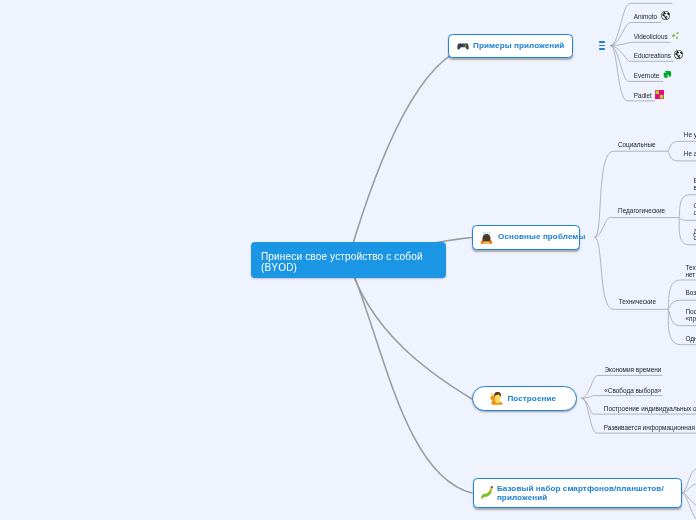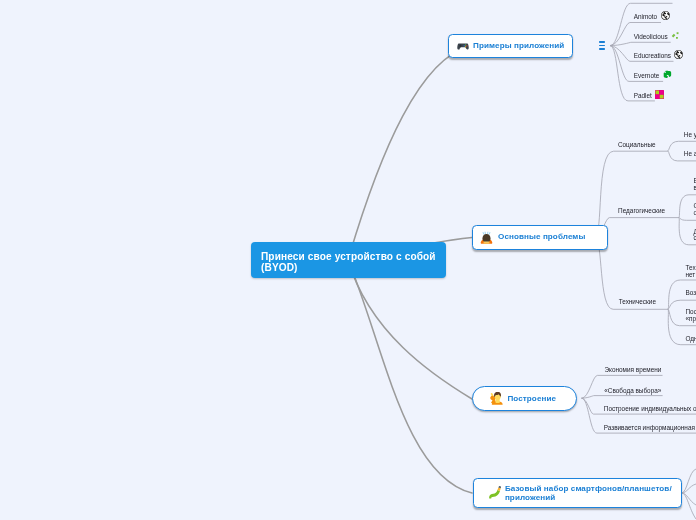--- a/index.html
+++ b/index.html
@@ -4,34 +4,34 @@
 <style>
 html,body{margin:0;padding:0;}
 body{width:696px;height:520px;background:#eff3fd;overflow:hidden;position:relative;
   font-family:"Liberation Sans",sans-serif;
   -webkit-font-smoothing:antialiased;transform:translateZ(0);}
 svg.wires{position:absolute;left:0;top:0;width:696px;height:520px;}
 .node{position:absolute;box-sizing:border-box;display:flex;align-items:center;}
 #root-node{left:251px;top:242px;width:195px;height:36px;background:#1b96e4;
   border-radius:4px;padding-left:10px;padding-top:3px;flex-direction:column;
   align-items:flex-start;justify-content:center;box-shadow:0 1px 2px rgba(0,0,0,.20);}
-#root-node .t{color:#fff;font-weight:bold;font-size:10.1px;line-height:11px;
+#root-node .t{color:#fff;font-weight:normal;font-size:10.1px;line-height:11px;
   letter-spacing:.12px;white-space:nowrap;}
 .branch{background:#fff;border:1.9px solid #1d83dc;border-radius:4.5px;
   box-shadow:0 1.2px 1.6px rgba(0,0,0,.3);}
 .branch .bic{flex:0 0 auto;line-height:0;}
 .branch .lbl{color:#1a7fd4;font-weight:bold;font-size:8.1px;line-height:9.8px;
   letter-spacing:.08px;white-space:nowrap;}
 #apps-node{left:448px;top:33.5px;width:125px;height:24.5px;padding-left:8px;}
 #apps-node .bic{margin-right:4px;}
-#problems-node{left:472px;top:225px;width:136px;height:24.5px;padding-left:7px;}
+#problems-node{left:472px;top:225px;width:108px;height:24.5px;padding-left:7px;}
 #problems-node .bic{margin-right:5px;}
 #advantages-node{left:472.4px;top:386px;width:105px;height:25px;border-radius:13px;padding-left:16.5px;}
 #advantages-node .bic{margin-right:4.5px;}
-#baseset-node{left:472.9px;top:478px;width:209px;height:29.5px;padding-left:14px;}
+#baseset-node{left:472.9px;top:478px;width:209px;height:29.5px;padding-left:6px;}
 #baseset-node .bic{margin-right:4px;}
 #baseset-node .lbl{line-height:9.1px;}
 .leaf{position:absolute;font-size:6.4px;color:#23232c;line-height:6.9px;white-space:nowrap;}
 .lic{position:absolute;line-height:0;}
 #hamburger{position:absolute;left:598.6px;top:41.4px;width:6.4px;height:8.4px;}
 #hamburger i{display:block;height:1.7px;background:#1a7fd4;border-radius:.8px;margin-bottom:1.6px;}
 </style>
 </head>
 <body>
 

